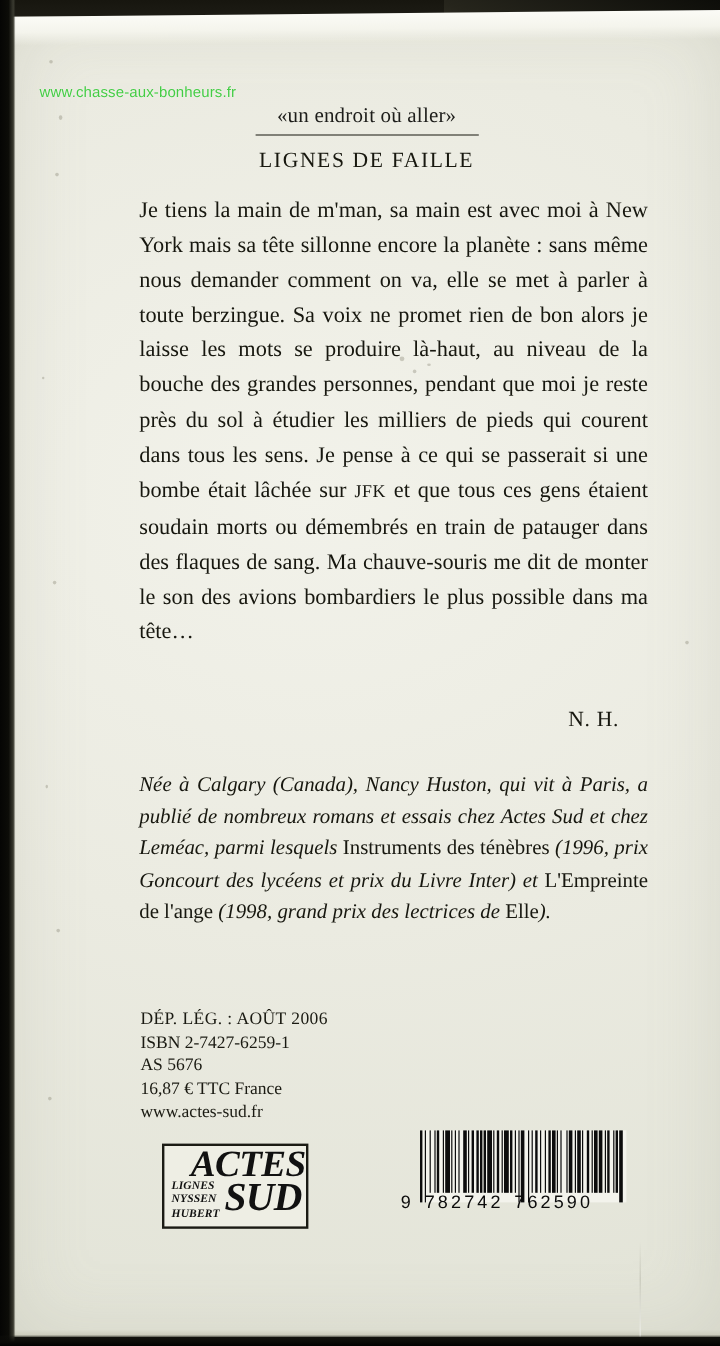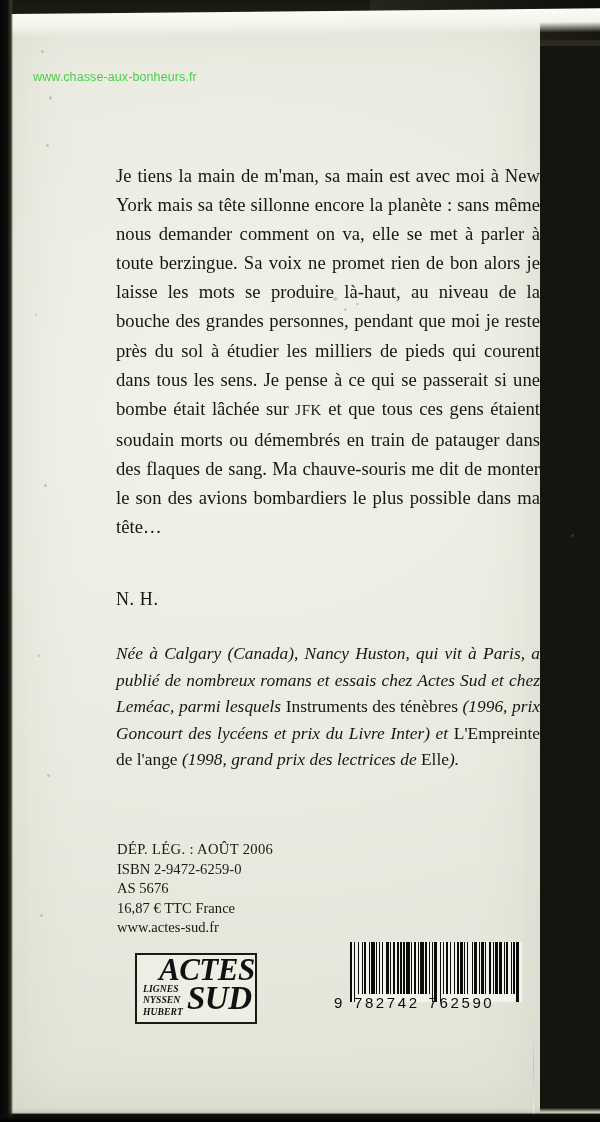--- a/index.html
+++ b/index.html
@@ -31,21 +31,21 @@
     position: absolute;
     right: 0; top: 0; width: 230px; height: 40px;
     background: linear-gradient(200deg, #0d0d09 0%, #26251c 70%, #3a382c 100%);
   }
 
   
   .cover {
     position: absolute;
     left: 11px;
     top: 14px;
-    width: 529px;
+    width: 589px;
     height: 1100px;
     background:
       radial-gradient(ellipse 900px 700px at 42% 36%, #f2f2ea 0%, #ebebe1 52%, #e3e4d8 100%);
     box-shadow: inset 0 0 60px rgba(160,160,140,0.22);
   }
   
   .cover-topedge {
     position: absolute;
     left: 0; top: 0; width: 589px; height: 24px;
     background: linear-gradient(180deg, #fbfbf6 0%, #f4f4ec 55%, rgba(244,244,236,0) 100%);
@@ -136,20 +136,21 @@
   }
   .quote .smallcaps {
     font-size: 0.80em;
     letter-spacing: 0.5px;
   }
   .signature {
     position: absolute;
     left: 105px;
     top: 575px;
     width: 400px;
+    text-align: right;
     font-size: 18px;
     color: #17170f;
     letter-spacing: 0.6px;
   }
 
   
   .bio {
     position: absolute;
     left: 105px;
     top: 626px;
@@ -282,34 +283,39 @@
     <div class="speckle" style="left:36px;  top:760px; width:3px; height:3px;"></div>
     <div class="speckle" style="left:29px;  top:900px; width:3px; height:3px;"></div>
     <div class="speckle" style="left:322px; top:283px; width:4px; height:4px;"></div>
     <div class="speckle" style="left:333px; top:294px; width:3px; height:3px;"></div>
     <div class="speckle" style="left:345px; top:289px; width:3px; height:2px;"></div>
     <div class="speckle" style="left:560px; top:520px; width:3px; height:3px;"></div>
     <div class="crease" style="left:522px; top:1020px; height:80px;"></div>
 
     <div class="watermark">www.chasse-aux-bonheurs.fr</div>
 
+    <div class="header">
+      <div class="collection">«un endroit où aller»</div>
+      <div class="rule"></div>
+      <div class="series-title">LIGNES DE FAILLE</div>
+    </div>
 
     <div class="quote">
       <span>Je tiens la main de m'man, sa main est avec moi à New York mais sa tête sillonne encore la planète : sans même nous demander comment on va, elle se met à parler à toute berzingue. Sa voix ne promet rien de bon alors je laisse les mots se produire là-haut, au niveau de la bouche des grandes personnes, pendant que moi je reste près du sol à étudier les milliers de pieds qui courent dans tous les sens. Je pense à ce qui se passerait si une bombe était lâchée sur </span><span class="smallcaps">JFK</span><span> et que tous ces gens étaient soudain morts ou démembrés en train de patauger dans des flaques de sang. Ma chauve-souris me dit de monter le son des avions bombardiers le plus possible dans ma tête…</span>
     </div>
 
     <div class="signature">N. H.</div>
 
     <div class="bio">
       <span>Née à Calgary (Canada), Nancy Huston, qui vit à Paris, a publié de nombreux romans et essais chez Actes Sud et chez Leméac, parmi lesquels </span><span class="roman">Instruments des ténèbres</span><span> (1996, prix Goncourt des lycéens et prix du Livre Inter) et </span><span class="roman">L'Empreinte de l'ange</span><span> (1998, grand prix des lectrices de </span><span class="roman">Elle</span><span>).</span>
     </div>
 
     <div class="colophon">
       <div class="caps">DÉP. LÉG. : AOÛT 2006</div>
-      <div>ISBN 2-9472-6259-0</div>
+      <div>ISBN 2-7427-6259-1</div>
       <div>AS 5676</div>
       <div>16,87 € TTC France</div>
       <div>www.actes-sud.fr</div>
     </div>
 
     <div class="logo">
       <div class="logo-actes">ACTES</div>
       <div class="logo-sud">SUD</div>
       <div class="logo-sub">
         <div>LIGNES</div>

